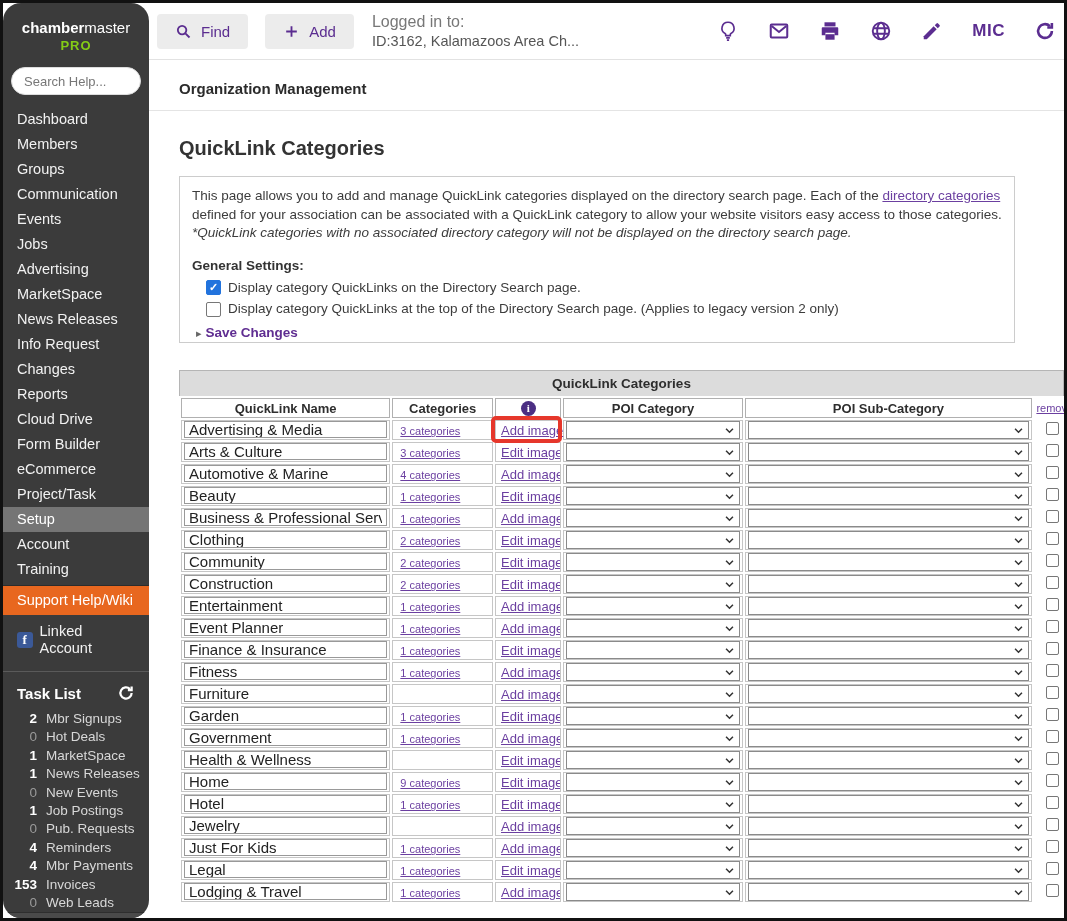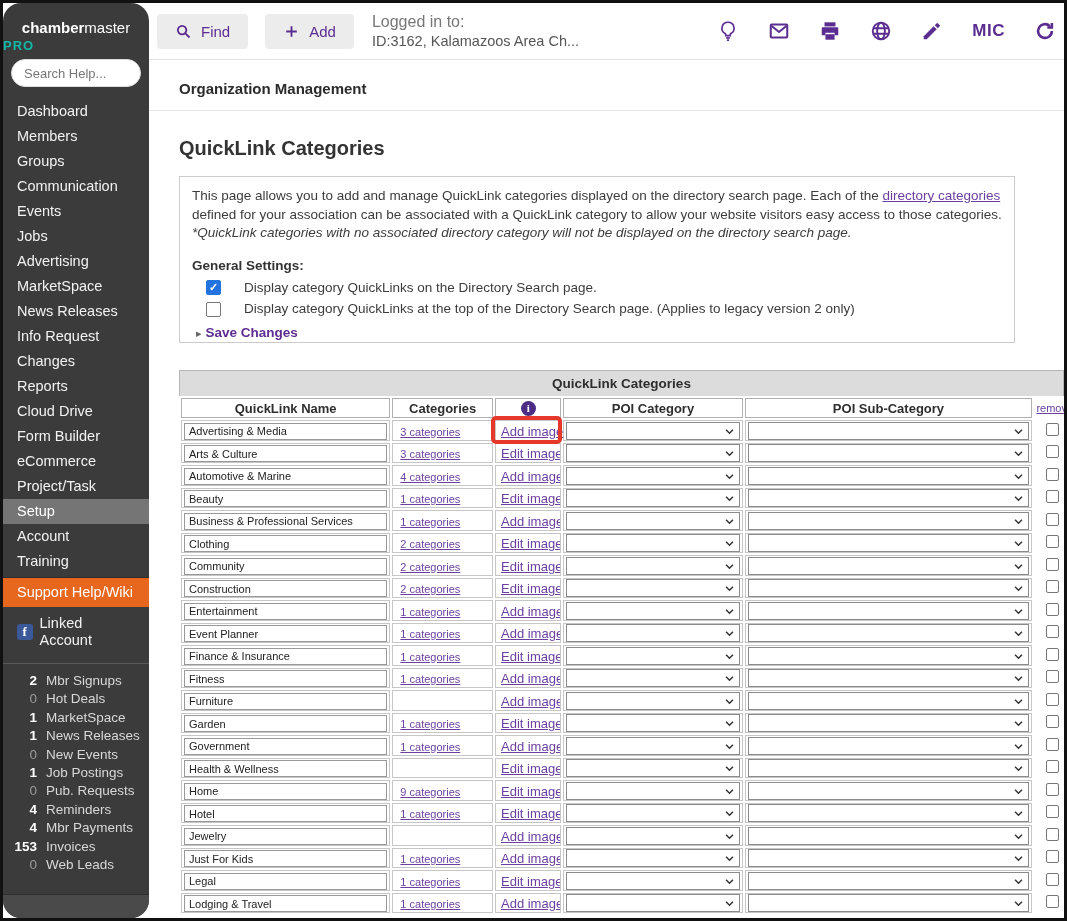--- a/index.html
+++ b/index.html
@@ -4,21 +4,21 @@
 <style>
   * { box-sizing: border-box; margin: 0; padding: 0; }
   html,body { width:1067px; height:921px; }
   body { font-family: "Liberation Sans", "DejaVu Sans", sans-serif; background:#000; }
   .frame { width:1067px; height:921px; border:3px solid #111; background:#fff; display:flex; overflow:hidden; }
 
   
   .sidebar { width:146px; flex:none; background:#3b3b3b; color:#eee; display:flex; flex-direction:column; overflow:hidden;border-radius:18px; }
   .logo { text-align:center; padding:16px 4px 2px; color:#fff; font-size:15px; }
   .logo .b { font-weight:bold; }
-  .logo-sub { text-align:left; color:#14b8a6; font-size:13px; font-weight:bold; letter-spacing:1px; margin-bottom:6px; }
+  .logo-sub { text-align:center; color:#84cc16; font-size:13px; font-weight:bold; letter-spacing:1px; margin-bottom:14px; }
   .search-wrap { padding:0 8px; margin-bottom:12px; }
   .search-wrap input { width:100%; height:28px; border-radius:14px; border:1px solid #ddd; padding:0 12px; font-size:13px; color:#444; outline:none; font-family:inherit; }
   .search-wrap input::placeholder { color:#777; }
   .nav-item { font-size:14.5px; color:#f2f2f2; padding:4px 14px; line-height:17px; cursor:pointer; }
   .nav-item.active { background:#757575; color:#fff; }
   .nav-item.support { background:#e8671f; color:#fff; margin-top:3px; border-top:1px solid #2c2c2c; padding-top:6px; padding-bottom:6px; }
   .nav-item.linked { display:flex; align-items:center; gap:7px; margin-top:4px; }
   .fb-badge { width:16px; height:16px; background:#3b5998; color:#fff; border-radius:3px; font-weight:bold; font-size:13px; text-align:center; line-height:16px; font-family:"Liberation Serif", serif; }
   .side-divider { border-top:1px solid #5a5a5a; margin:10px 0 8px; }
   .tl-head { display:flex; align-items:center; justify-content:space-between; padding:4px 14px 8px; }
@@ -46,38 +46,38 @@
 
   .breadcrumb-bar { padding:20px 30px 13px; font-weight:bold; font-size:15px; color:#2b2b2b; border-bottom:1px solid #e4e4e4; }
 
   .content { padding:24px 0 0 30px; overflow:hidden; flex:1; }
   .page-title { font-size:20px; font-weight:bold; color:#333; margin:2px 0 16px; }
 
   .info-box { width:836px; border:1px solid #ccc; padding:10px 12px 0; font-size:13.5px; color:#3c3c3c; line-height:1.38; }
   .info-box a { color:#6b3fa0; }
   .intro-italic { font-style:italic; }
   .gs-label { font-weight:bold; margin-top:14px; color:#333; }
-  .cb-row { display:flex; align-items:center; gap:23px; margin:3px 0 3px 14px; }
+  .cb-row { display:flex; align-items:center; gap:7px; margin:3px 0 3px 14px; }
   .cb { appearance:none; width:15px; height:15px; border:1.5px solid #777; border-radius:2px; background:#fff; flex:none; position:relative; cursor:pointer; }
   .cb:checked { background:#2273dd; border-color:#2273dd; }
   .cb:checked::after { content:"✓"; position:absolute; color:#fff; font-size:11px; font-weight:bold; left:2px; top:0px; }
   .save-row { margin:5px 0 0 4px; font-size:13.5px; }
   .save-caret { color:#666; font-size:11px; margin-right:4px; }
   .save-link { color:#5f2d91; font-weight:bold; cursor:pointer; }
 
   
   .table-wrap { margin-top:27px; width:885px; overflow:hidden; }
   .tbl-title { width:885px; border:1px solid #b5b5b5; border-bottom:none; background:#dcdcdc; height:26px; line-height:26px; text-align:center; font-weight:bold; font-size:13.5px; color:#2e2e2e; }
   table.ql { border-collapse:separate; border-spacing:2px; table-layout:fixed; width:948px; }
   .ql th { border:1px solid #b0b0b0; background:#fff; font-size:13px; font-weight:bold; color:#2e2e2e; height:20px; text-align:center; overflow:hidden; white-space:nowrap; }
   .ql th.rm-h { border:none; font-size:11px; font-weight:normal; text-align:left; padding-left:2px; }
   .ql th.rm-h a { color:#6b3fa0; }
   .ql td { border:1px solid #c6c6c6; height:19px; padding:0 2px; vertical-align:middle; overflow:hidden; white-space:nowrap; }
   .ql td.rm-cell { border:none; padding-left:12px; }
-  .name-input { width:100%; height:17px; border:1px solid #999; font-size:11px; padding:0 4px; color:#222; font-family:inherit; }
+  .name-input { width:100%; height:17px; border:1px solid #999; font-size:15px; padding:0 4px; color:#222; font-family:inherit; }
   .cat-link { font-size:11px; color:#6b3fa0; text-decoration:underline; padding-left:5px; cursor:pointer; }
   .img-link { font-size:13px; color:#6b3fa0; text-decoration:underline; padding-left:3px; cursor:pointer; }
   .sel { position:relative; height:18px; border:1px solid #8a8a8a; background:#fff; cursor:pointer; }
   .sel svg { position:absolute; right:4px; top:3px; width:11px; height:11px; }
   .rm-cb { appearance:none; width:13px; height:13px; border:1.5px solid #777; border-radius:2px; background:#fff; cursor:pointer; }
   td.annotated { position:relative; overflow:visible; }
   td.annotated .red-box { position:absolute; left:-5px; top:-5px; right:-2px; bottom:-4px; border:4px solid #e6372b; border-radius:5px; pointer-events:none; }
   .info-badge { display:inline-block; width:15px; height:15px; border-radius:50%; background:#4b2e83; color:#fff; font-size:11px; line-height:15px; font-weight:bold; font-family:"Liberation Serif", serif; }
 </style>
 </head>
@@ -111,20 +111,27 @@
         <div class="nav-item active">Setup</div>
         <div class="nav-item">Account</div>
         <div class="nav-item">Training</div>
         <div class="nav-item support">Support Help/Wiki</div>
       </nav>
     <div class="nav-item linked">
       <span class="fb-badge">f</span>
       <span>Linked Account</span>
     </div>
     <div class="side-divider"></div>
+    <div class="tl-head">
+      <span class="tl-title">Task List</span>
+      <svg class="tl-refresh" viewBox="0 0 24 24" fill="none" stroke="#fff" stroke-width="3">
+          <path d="M19.5 12a7.5 7.5 0 1 1-2.2-5.3"></path>
+          <path d="M19.5 3.2v5h-5"></path>
+        </svg>
+    </div>
     <div>
         <div class="task-item">
           <span class="task-count">2</span>
           <span class="task-label">Mbr Signups</span>
         </div>
         <div class="task-item">
           <span class="task-count zero">0</span>
           <span class="task-label">Hot Deals</span>
         </div>
         <div class="task-item">

